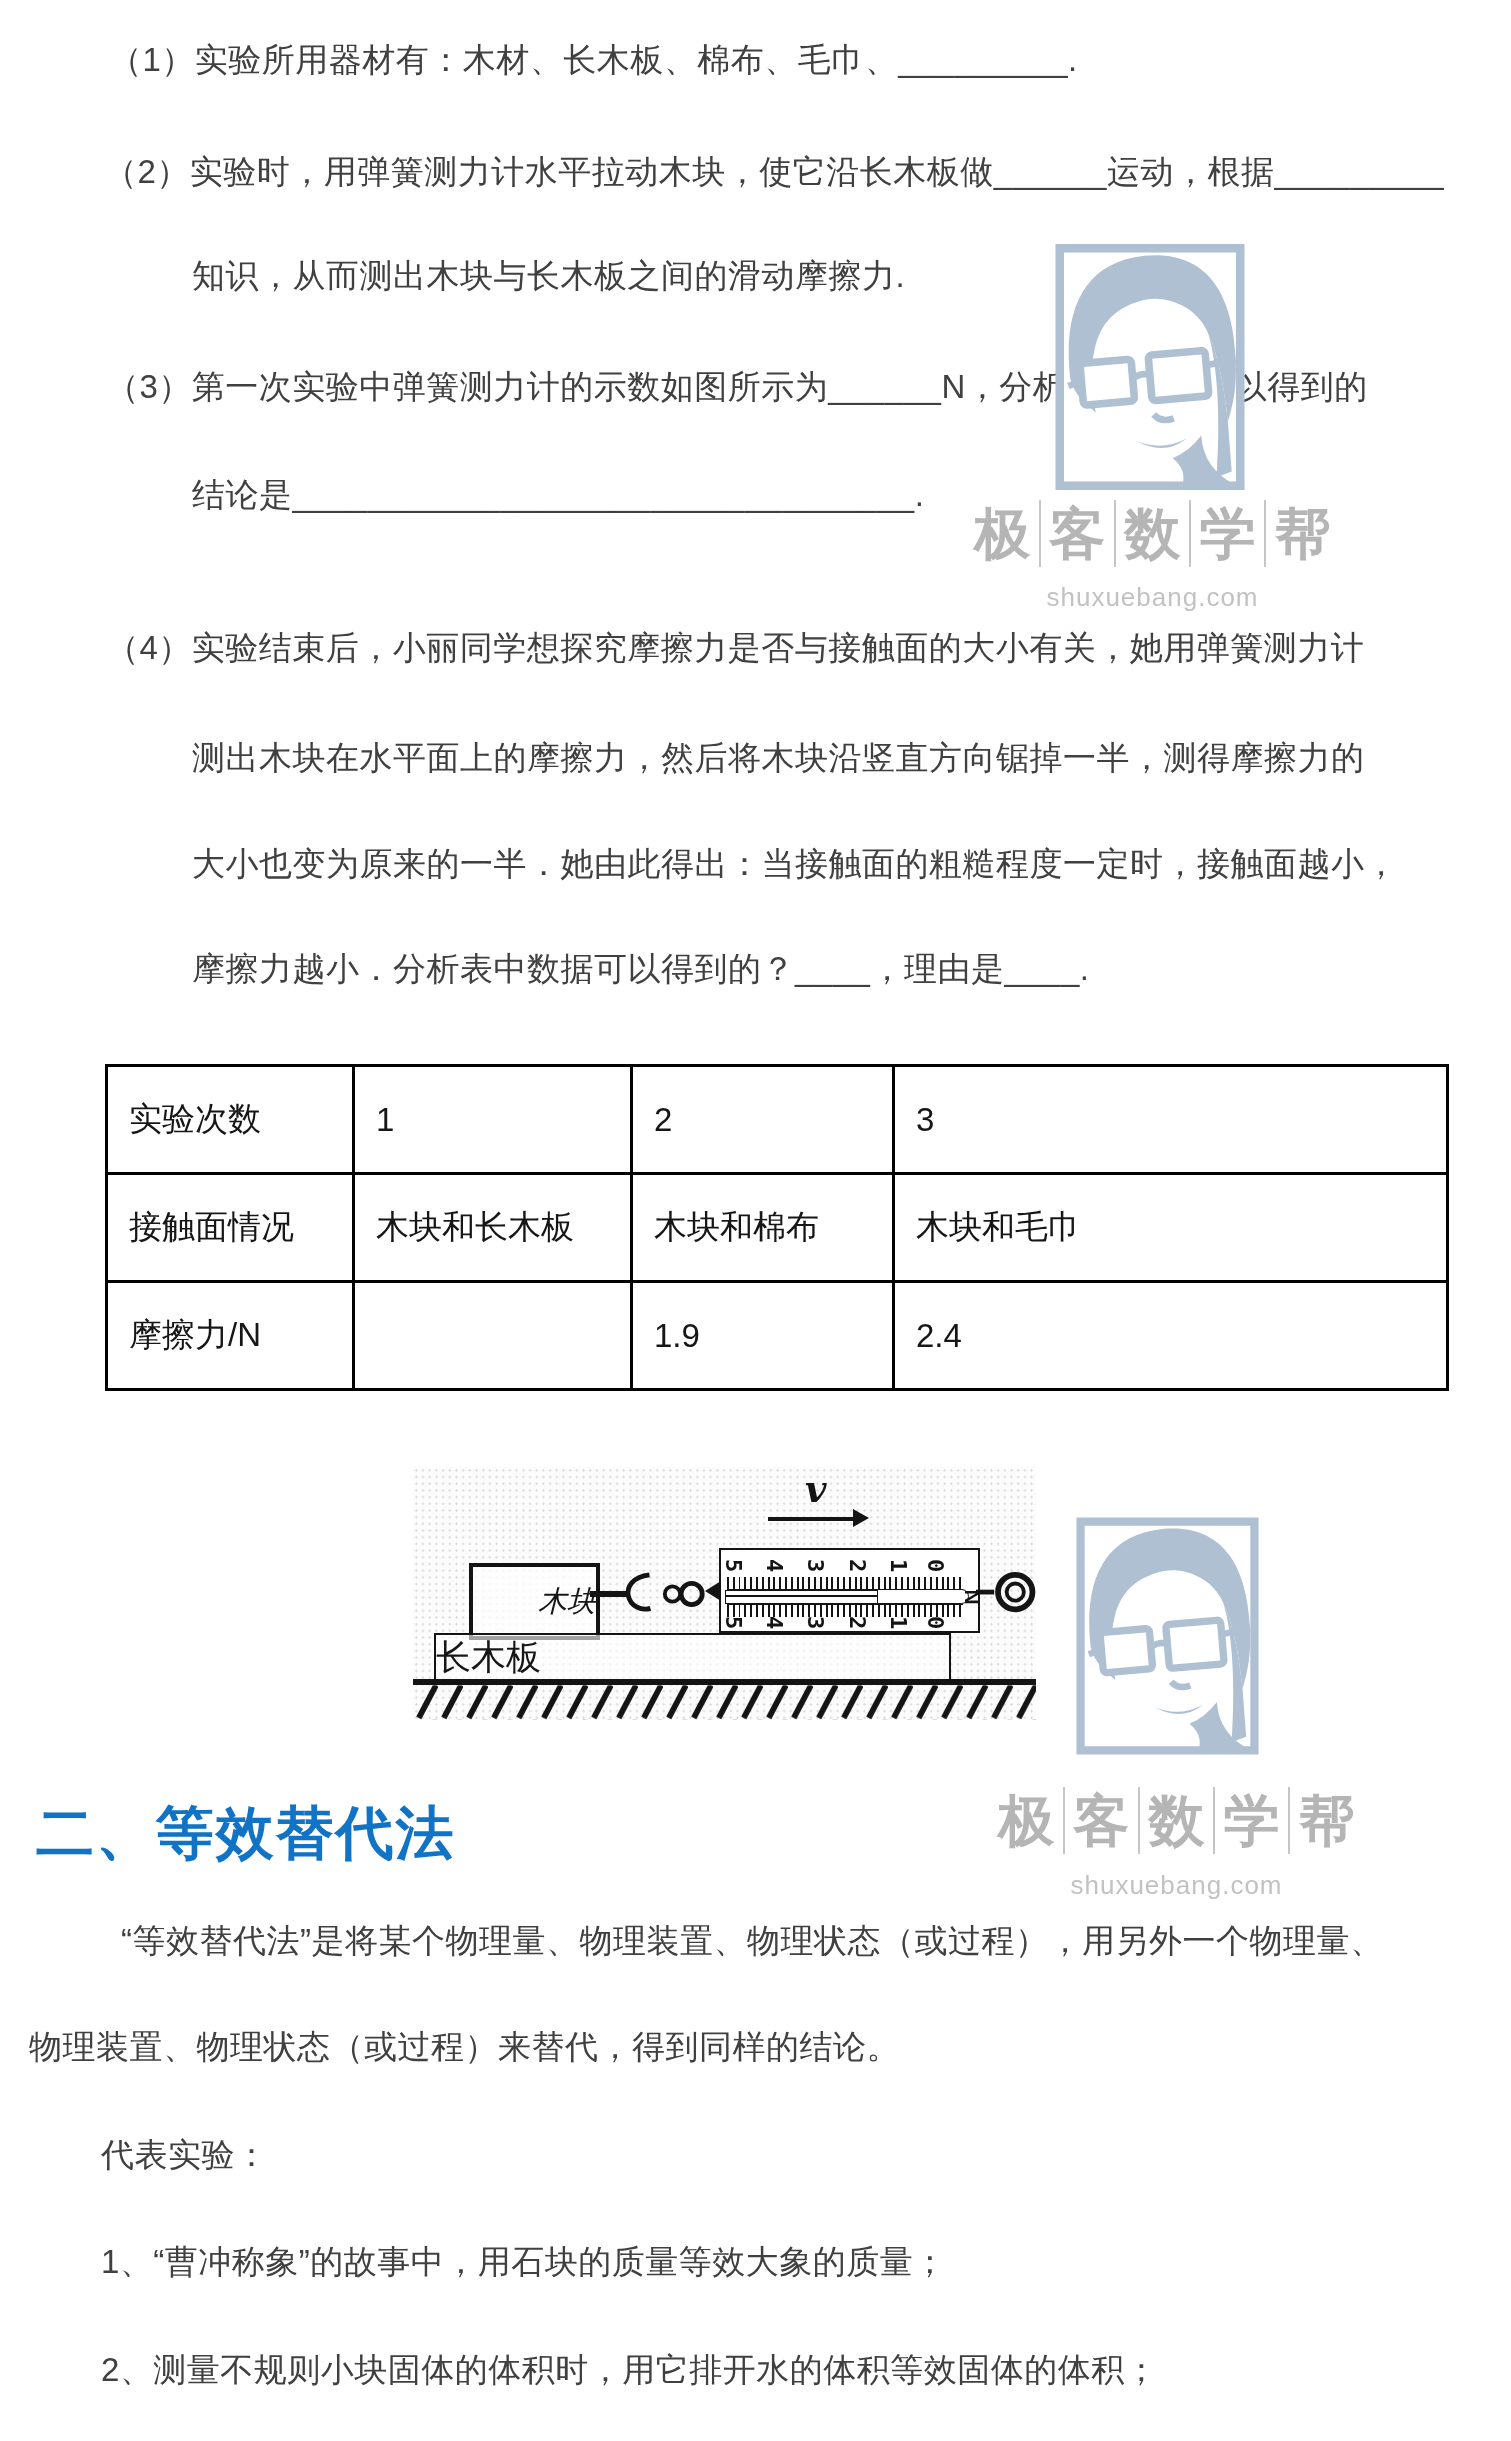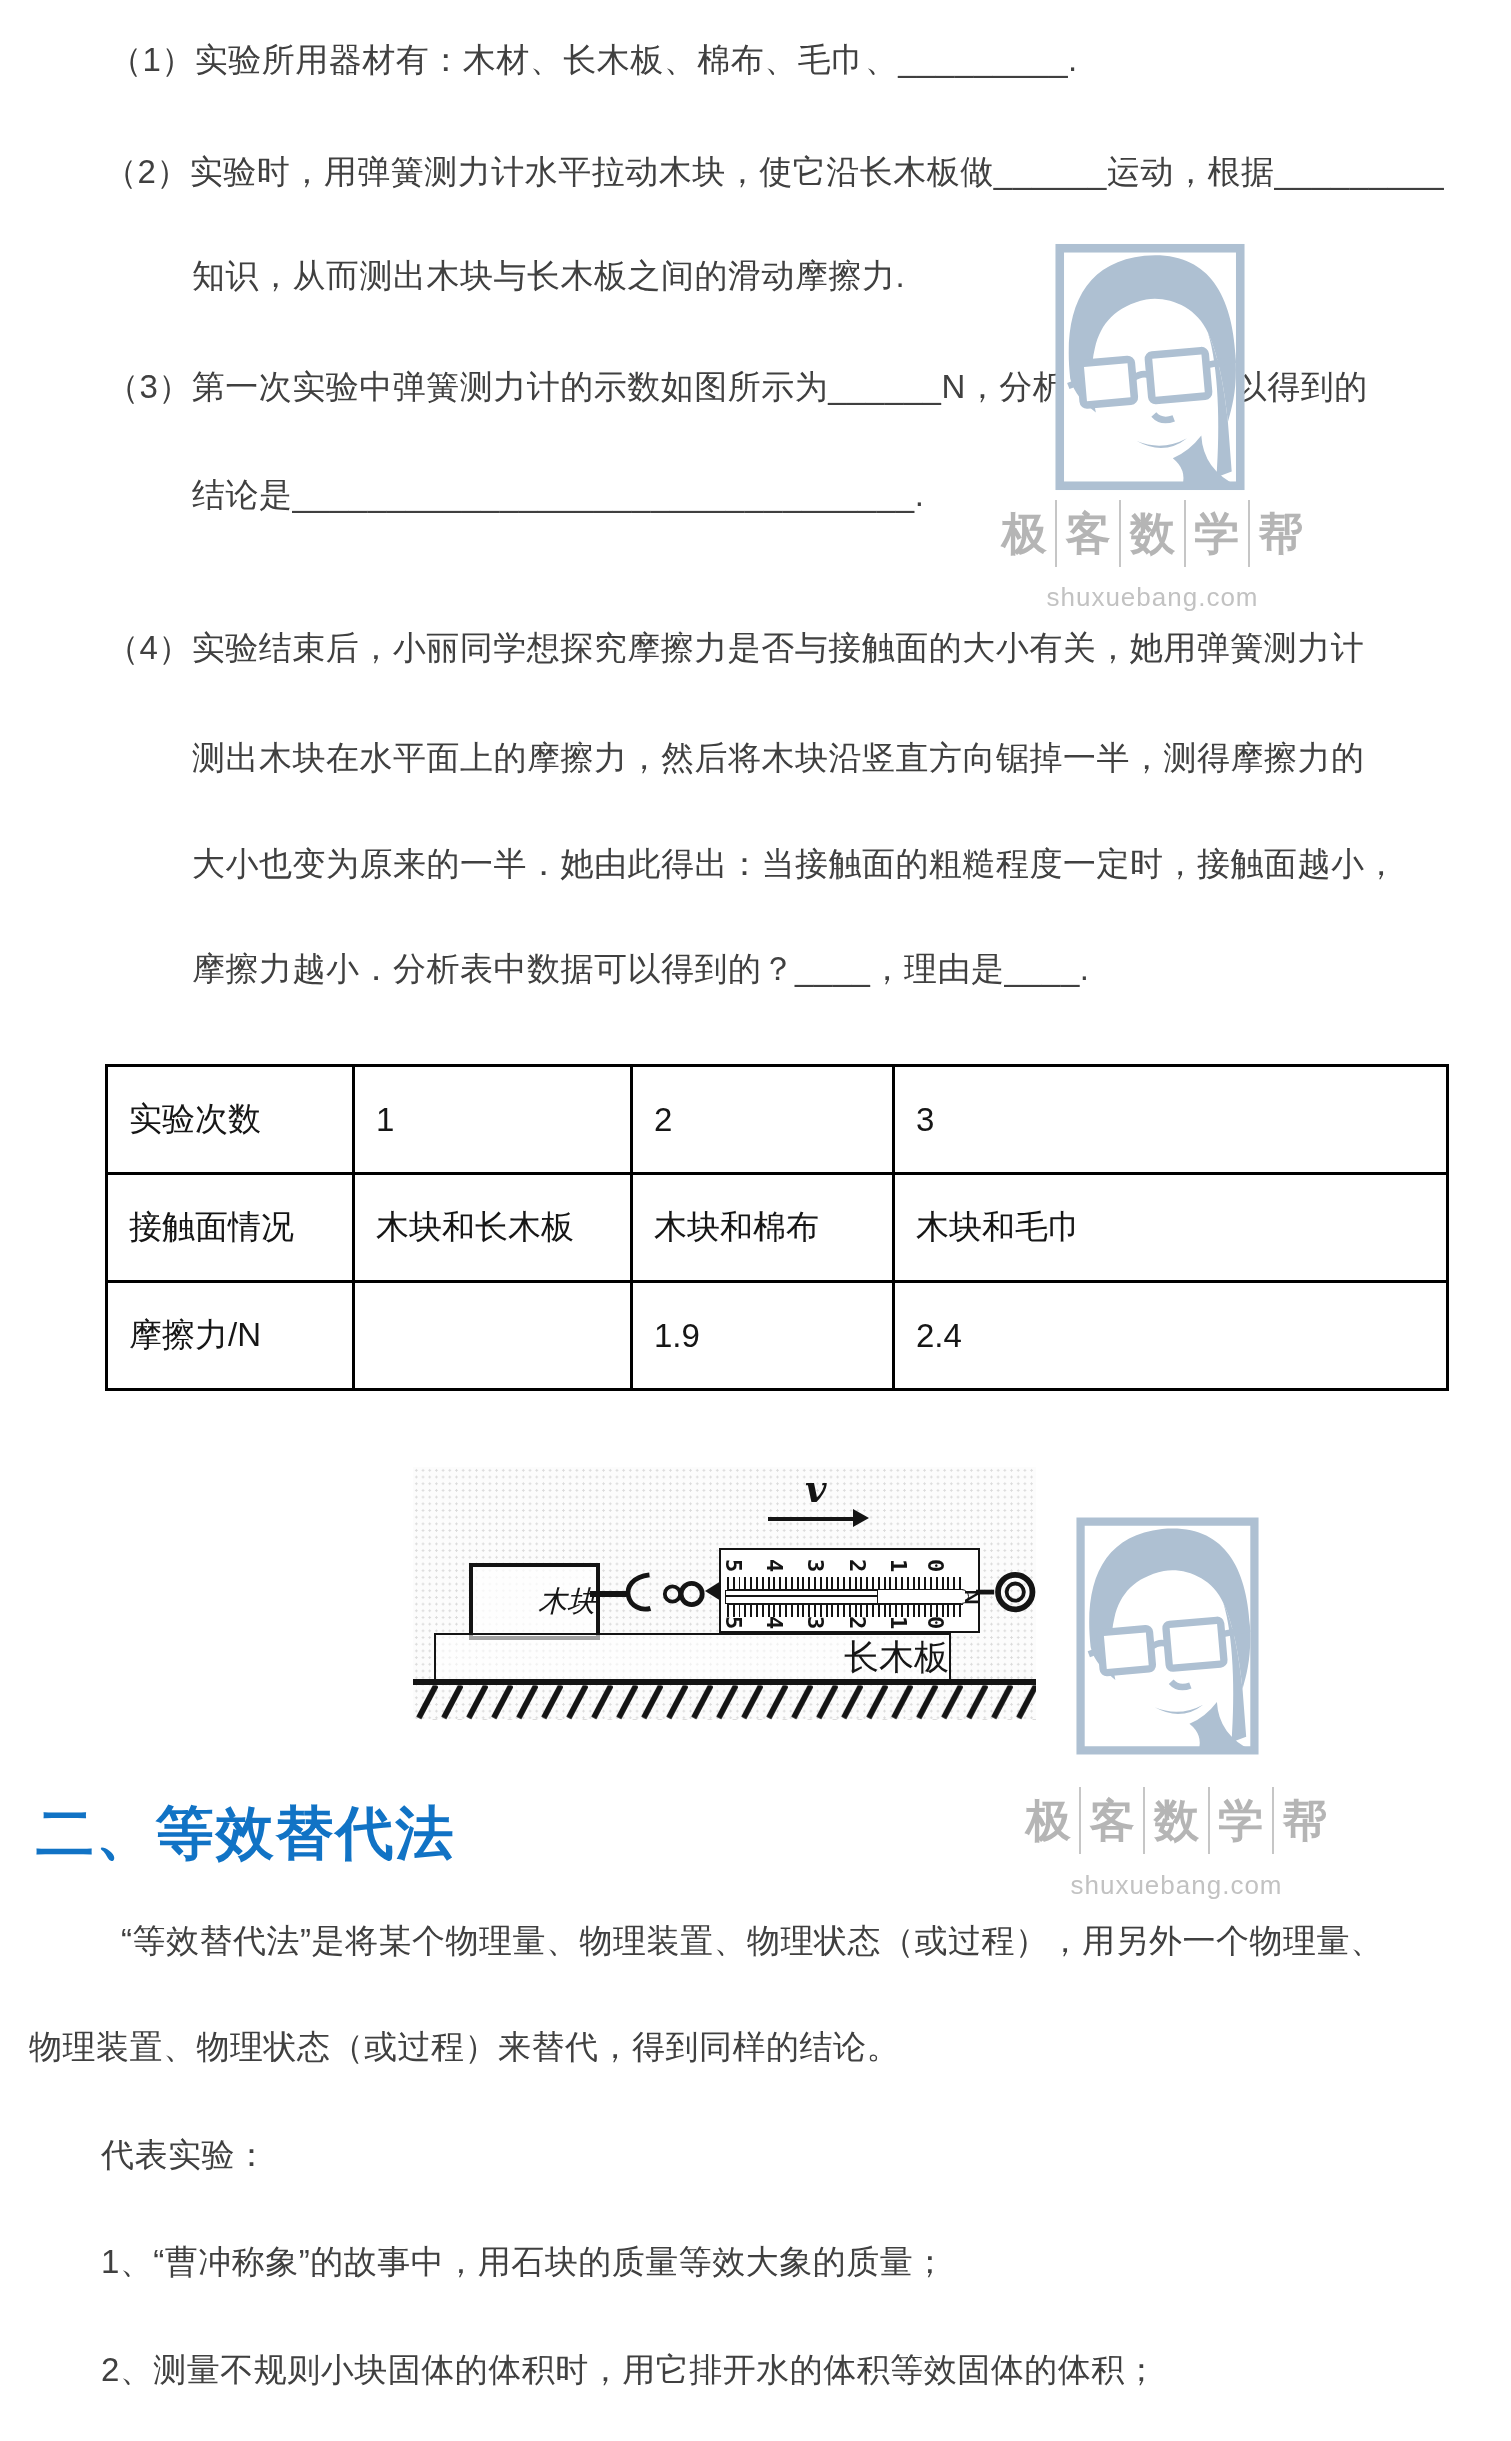--- a/index.html
+++ b/index.html
@@ -3,21 +3,21 @@
 <meta charset="utf-8">
 <style>
   html,body{margin:0;padding:0;}
   body{
     width:1511px;height:2441px;position:relative;background:#ffffff;
     font-family:"Liberation Sans", sans-serif;color:#161616;overflow:hidden;
   }
   .t{position:absolute;font-size:33px;white-space:nowrap;letter-spacing:0.5px;color:#404040;}
   
   .wm-face{position:absolute;}
-  .wm-brand{position:absolute;width:423px;text-align:center;font-size:45px;font-weight:bold;
+  .wm-brand{position:absolute;width:423px;text-align:center;font-size:56px;font-weight:bold;
             color:#b5b5b5;letter-spacing:0;line-height:67px;}
   .wm-brand span{display:inline-block;padding:0 8.6px;}
   .wm-brand span + span{border-left:2.9px solid #c6c6c6;}
   .wm-url{position:absolute;width:423px;text-align:center;font-size:26px;color:#c2c2c2;letter-spacing:1px;}
   
   .exp-table{position:absolute;left:105px;top:1064px;border-collapse:collapse;border-radius:10px;}
   .exp-table td{border:3.8px solid #000;font-size:33px;padding-left:21px;vertical-align:middle;
                 height:103px;color:#161616;}
   .c0{width:222px;} .c1{width:253px;} .c2{width:237px;} .c3{width:529px;}
   
@@ -45,21 +45,21 @@
   .ticks.top{top:27px;border-bottom:1.9px solid #141414;}
   .ticks.bot{top:54px;border-top:1.9px solid #141414;}
   .tube{position:absolute;left:3.8px;top:39px;width:238px;height:15.4px;}
   .tube .left{position:absolute;left:0;top:1px;width:154px;height:11.5px;border:1.9px solid #141414;background:#fff;}
   .tube .left:after{content:"";position:absolute;left:0;top:3.8px;width:100%;height:1.9px;background:#141414;}
   .tube .rod{position:absolute;left:152px;top:0;width:92px;height:15.4px;border:1.9px solid #141414;
              border-radius:0 9.6px 9.6px 0;background:#fff;box-sizing:border-box;}
   .n-label{position:absolute;right:-1px;top:35px;font-size:21px;font-weight:bold;
            transform:rotate(90deg);color:#141414;}
   .board{position:absolute;left:21px;top:166px;width:513px;height:44px;border:2.9px solid #141414;
-         background:rgba(255,255,255,.6);display:flex;align-items:center;justify-content:flex-end;
+         background:rgba(255,255,255,.6);display:flex;align-items:center;justify-content:flex-start;
          font-size:35px;}
   .ground{position:absolute;left:0;top:212px;width:623px;height:5.8px;background:#141414;}
   .hatch{position:absolute;left:0;top:218px;}
   
   .sec-heading{position:absolute;left:36px;top:1795px;font-size:58px;font-weight:bold;
                color:#1173c5;letter-spacing:1.9px;white-space:nowrap;}
 </style>
 </head>
 <body>
 

